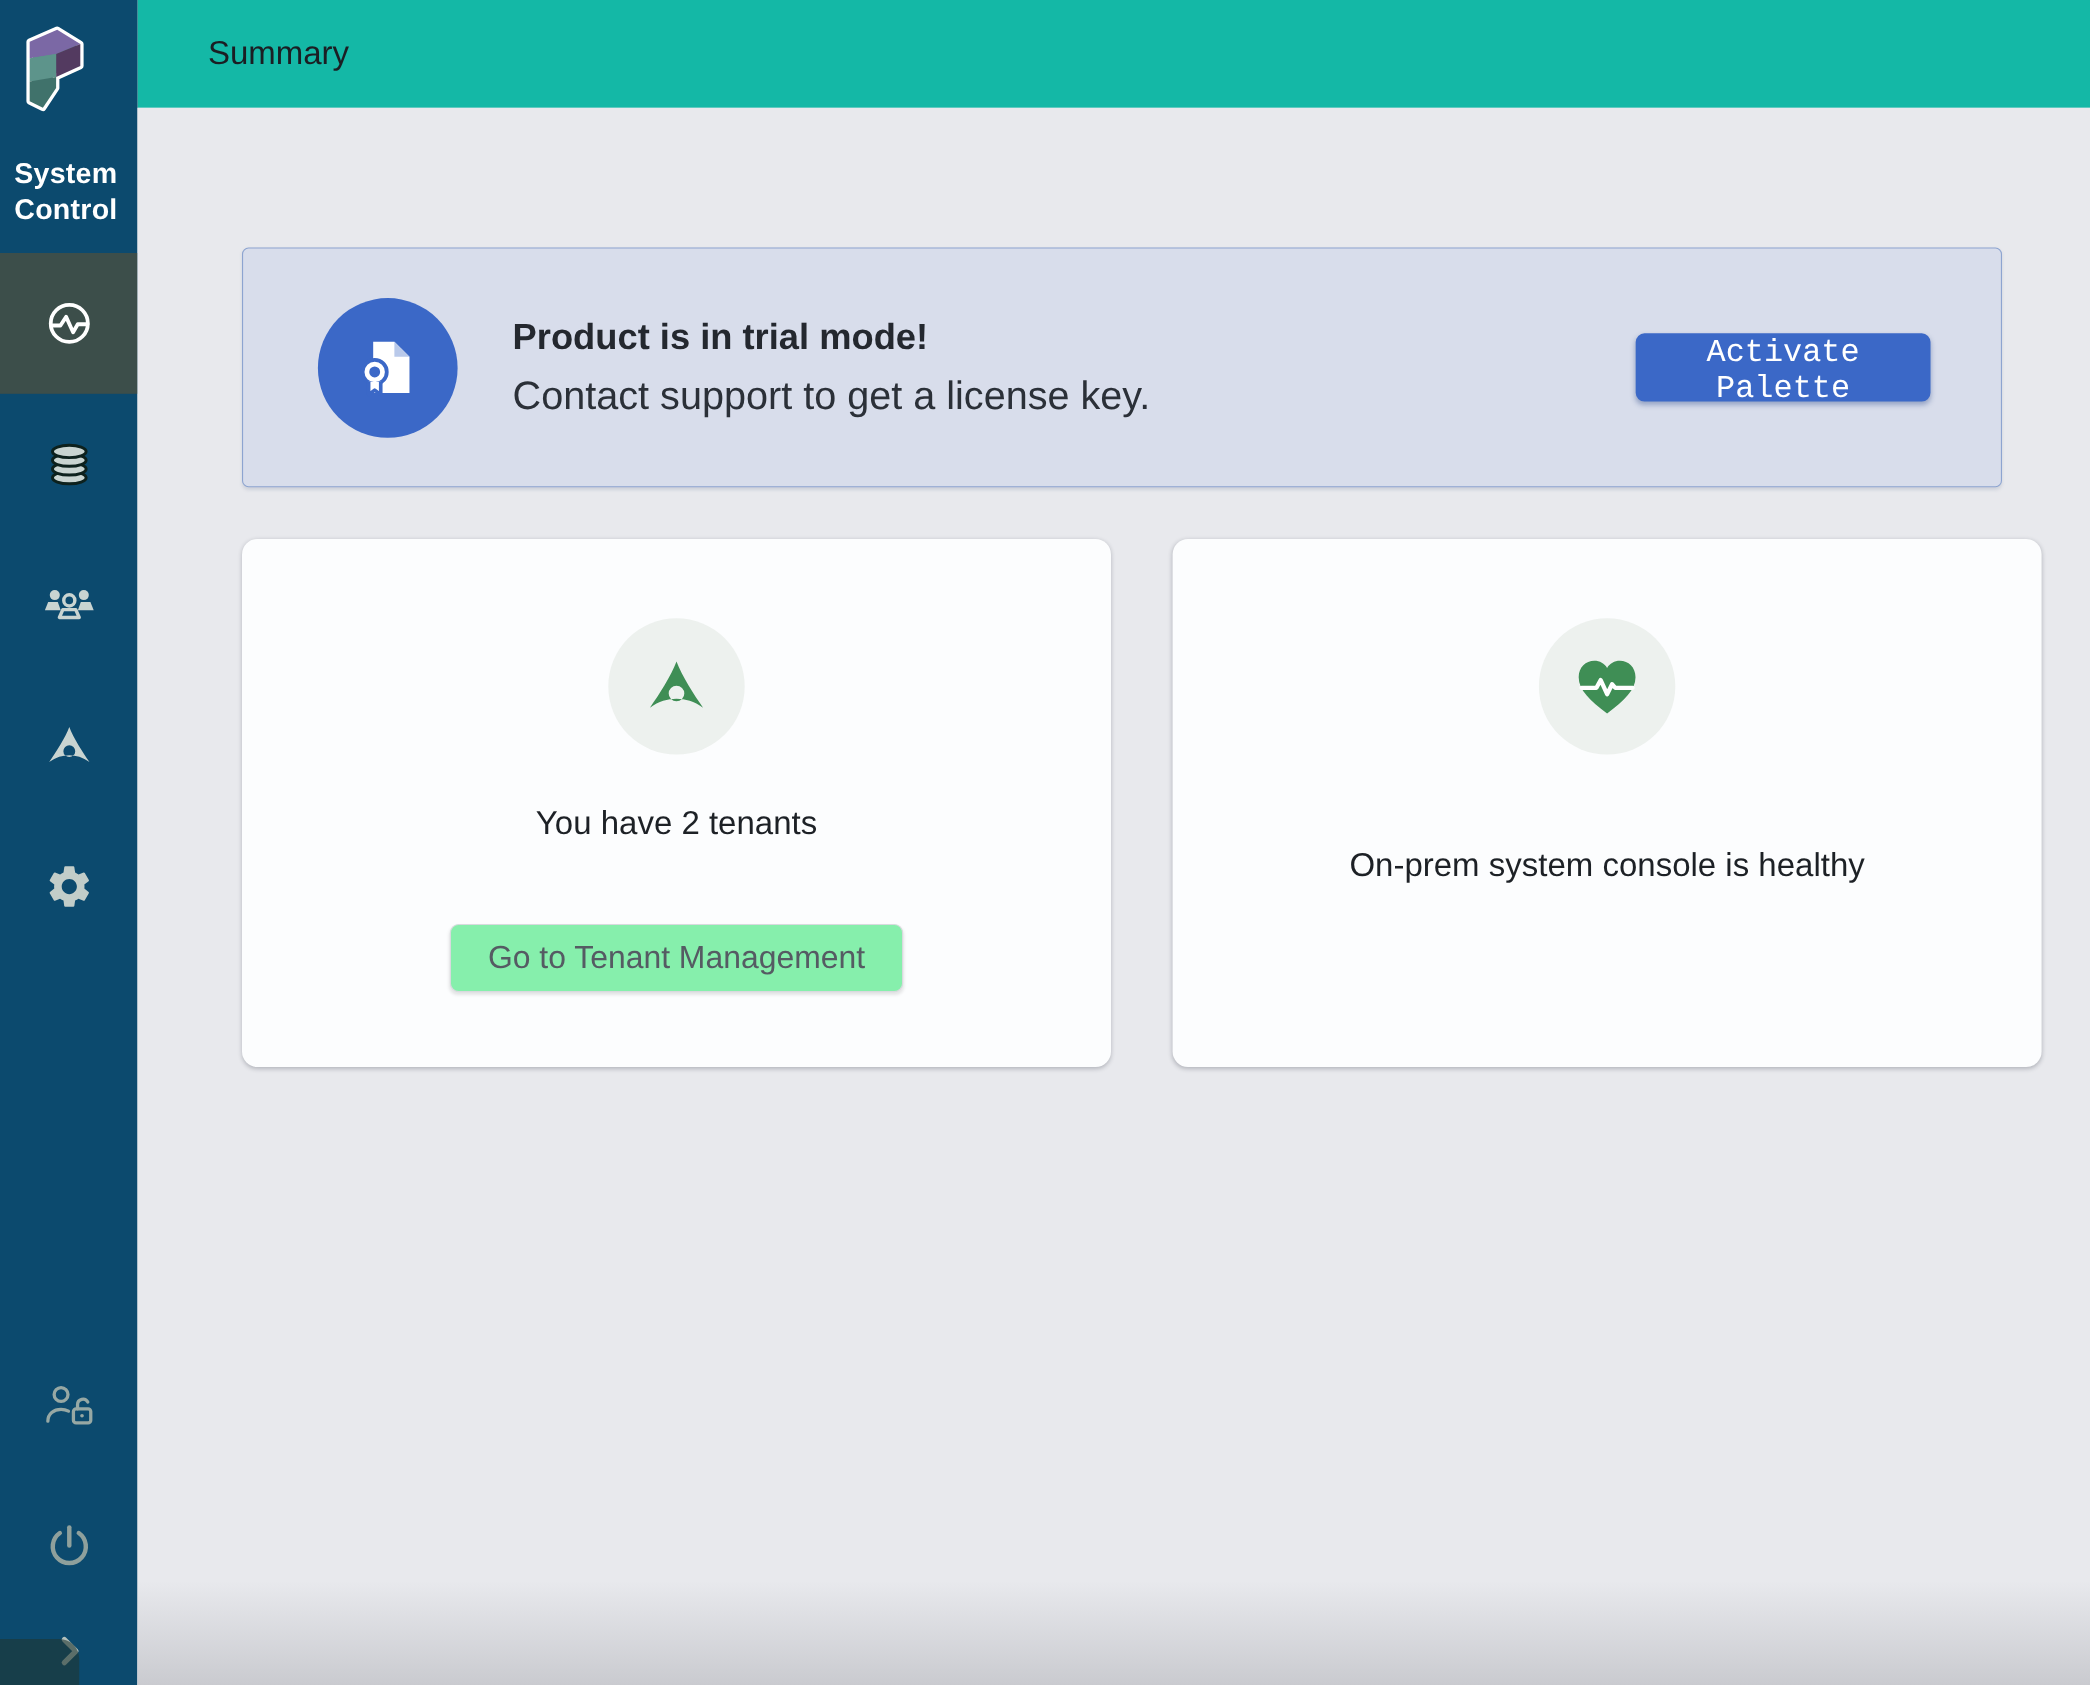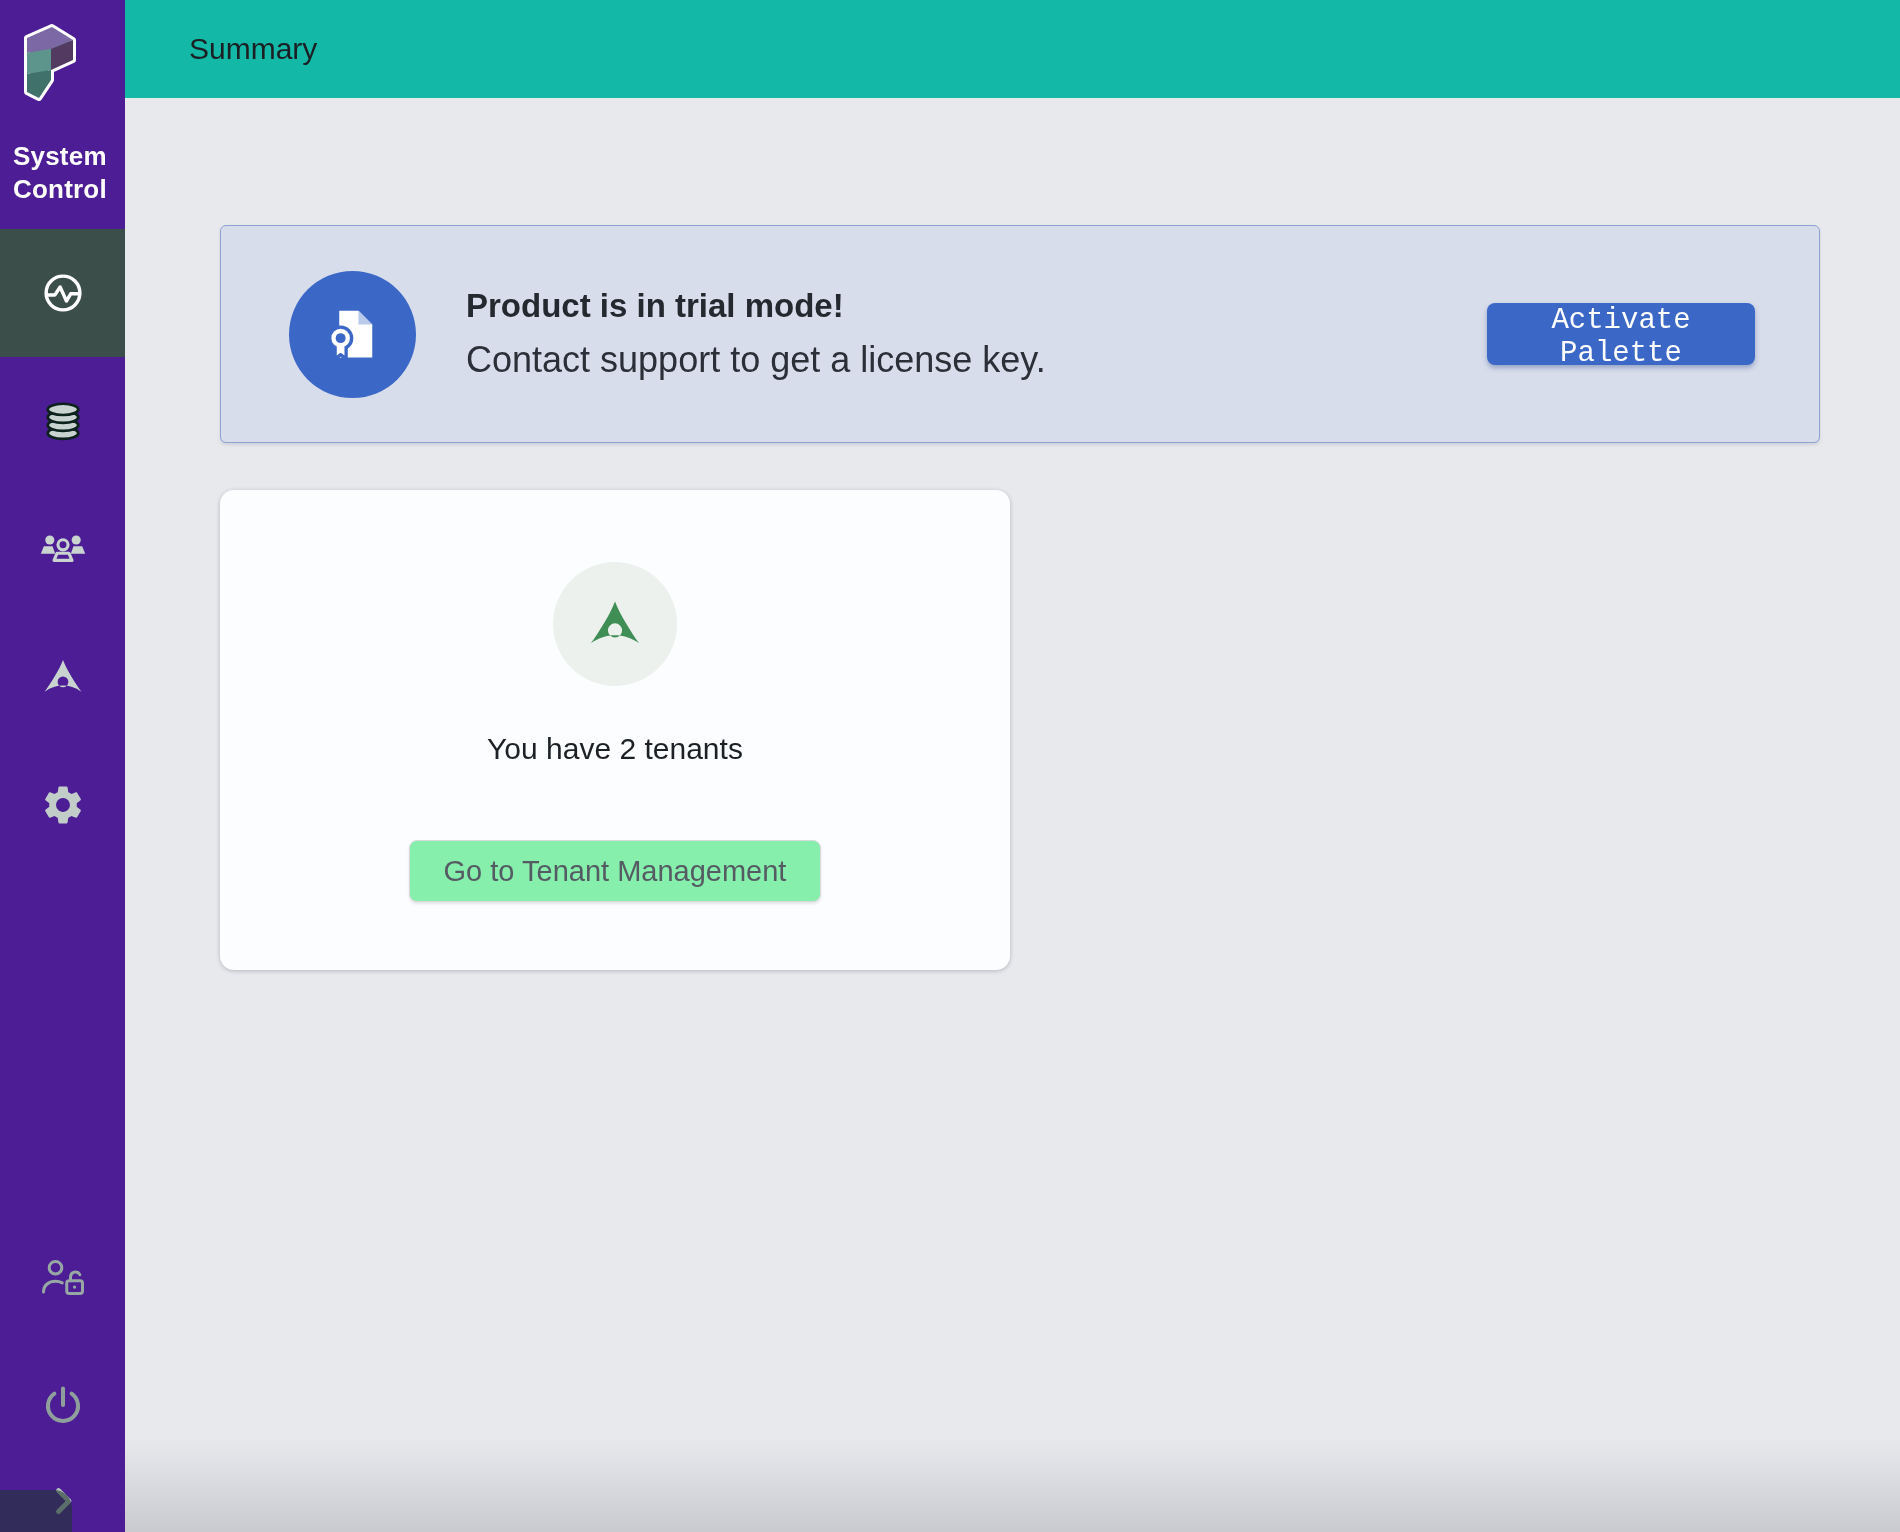--- a/index.html
+++ b/index.html
@@ -5,21 +5,21 @@
   html,body{margin:0;padding:0;}
   body{
     width:1900px;height:1532px;overflow:hidden;
     font-family:"Liberation Sans","DejaVu Sans",sans-serif;
     background:#e8e9ed;
   }
   .app{display:flex;width:1900px;height:1532px;}
 
   
   .sidebar{
-    width:125px;flex:none;background:#4c1d95;
+    width:125px;flex:none;background:#0c4a6e;
     display:flex;flex-direction:column;position:relative;
   }
   .logo-wrap{padding:22px 0 0 18px;}
   .brand{
     color:#ffffff;font-size:26px;font-weight:600;line-height:1.25;
     padding:34px 0 0 13px;letter-spacing:.2px;
   }
   .nav{margin-top:24px;display:flex;flex-direction:column;}
   .nav-item{
     height:128px;display:flex;align-items:center;justify-content:center;
@@ -212,17 +212,26 @@
           <div class="card-icon-circle">
             <svg width="58" height="50" viewBox="0 0 36 30">
               <path fill="#3f8e55" fill-rule="evenodd" d="M18 1 C15 9 8 20 3 27 C8 23.5 13 22 18 22 C23 22 28 23.5 33 27 C28 20 21 9 18 1 Z
                    M18 14.6 a4.4 4.4 0 1 1 0 8.8 a4.4 4.4 0 1 1 0 -8.8 Z"></path>
             </svg>
           </div>
           <div class="card-message">You have 2 tenants</div>
           <button class="card-btn">Go to Tenant Management</button>
         </div>
 
+        <div class="card card-health">
+          <div class="card-icon-circle">
+            <svg width="62" height="58" viewBox="0 0 48 44">
+              <path fill="#3f8e55" d="M24 41 C12 32 4 24.5 4 15.5 C4 8.6 9 4 15 4 c3.8 0 7.2 1.9 9 5 c1.8-3.1 5.2-5 9-5 c6 0 11 4.6 11 11.5 C44 24.5 36 32 24 41 Z"></path>
+              <path d="M6 23 h10.5 l3-5.5 4.5 10 3.5-7 2.3 2.5 H42" fill="none" stroke="#ffffff" stroke-width="3" stroke-linecap="round" stroke-linejoin="round"></path>
+            </svg>
+          </div>
+          <div class="card-message">On-prem system console is healthy</div>
+        </div>
 
       </div>
     </div>
   </div>
 </div>
 
 </body></html>

